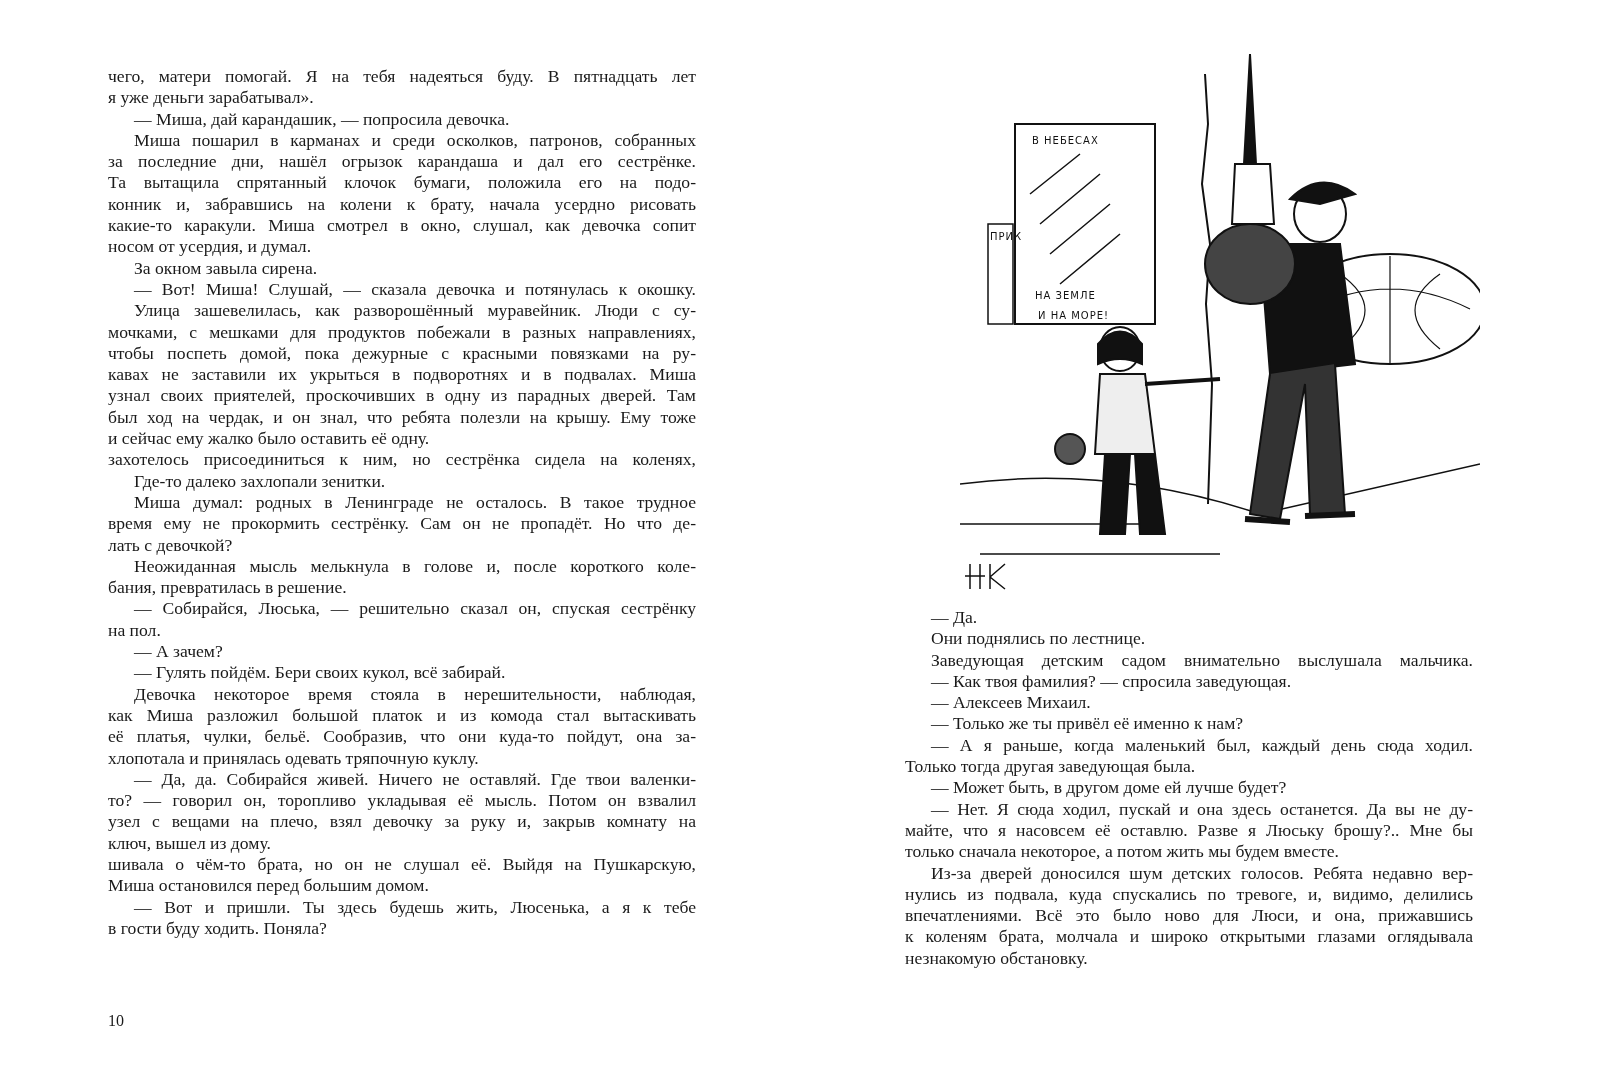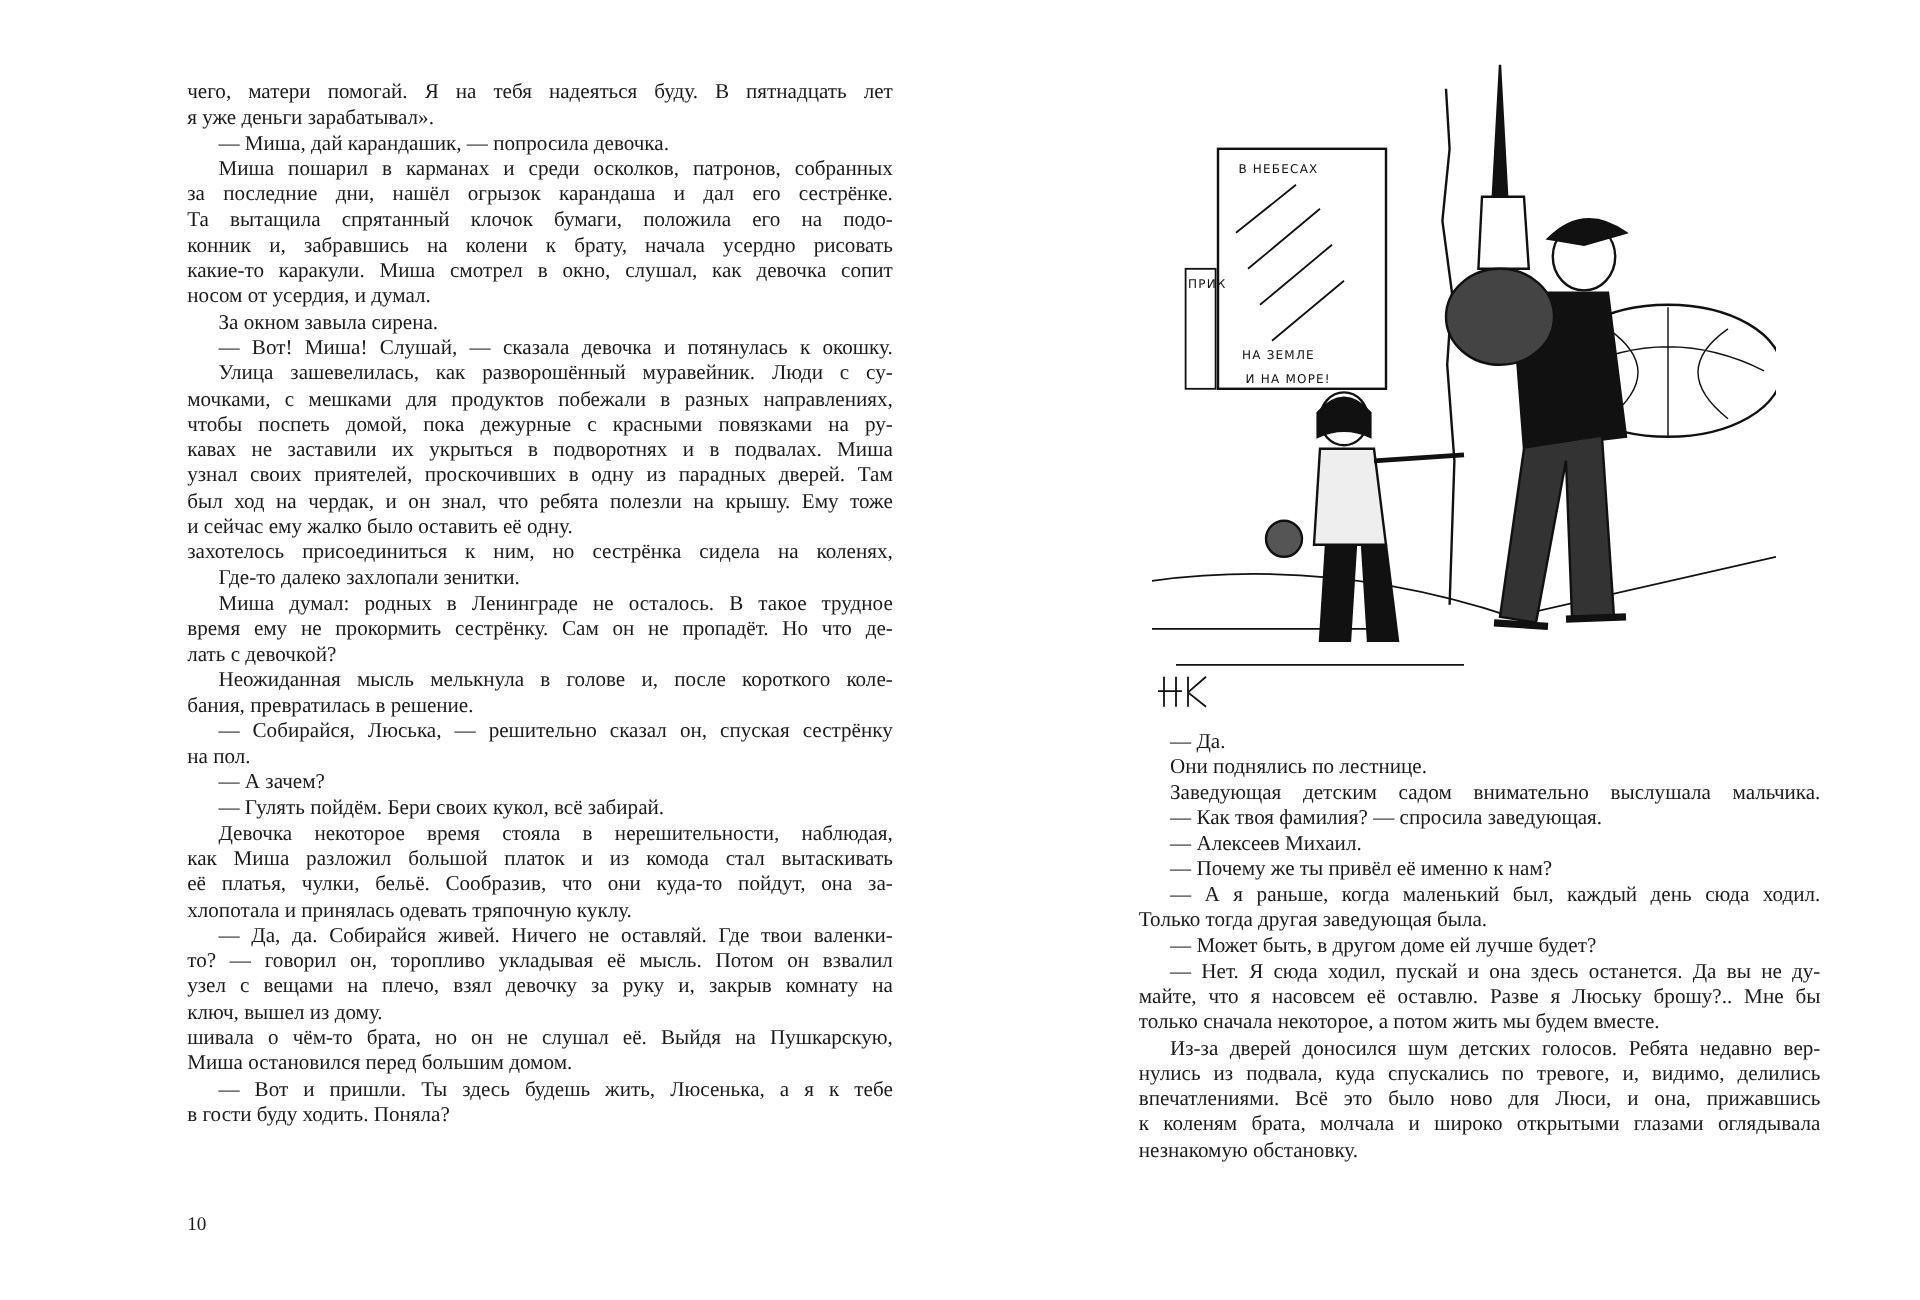--- a/index.html
+++ b/index.html
@@ -1,23 +1,23 @@
 <!DOCTYPE html>
 <html><head>
   <meta charset="utf-8">
   <style>
     html, body { margin: 0; padding: 0; background: #ffffff; }
     body { width: 1600px; height: 1083px; position: relative; overflow: hidden;
       font-family: "Liberation Serif", "DejaVu Serif", serif; color: #1a1a1a; }
-    .page { position: absolute; top: 0; height: 1033px; margin-left: 48px; }
+    .page { position: absolute; top: 0; height: 1033px; }
     .page-left { left: 0; width: 800px; }
     .page-right { left: 800px; width: 800px; }
     .text-block { position: absolute; font-size: 17.6px; line-height: 21.3px; text-align: justify; }
     .left-text { left: 108px; top: 66px; width: 588px; }
-    .right-text { left: 905px; top: 607px; width: 568px; margin-left: 44px; }
+    .right-text { left: 905px; top: 607px; width: 568px; }
     .line { display: block; white-space: nowrap; text-align-last: justify; height: 21.3px; }
     .line.last { text-align-last: left; }
     .line.indent { padding-left: 26px; }
     .folio { position: absolute; font-size: 16px; top: 1012px; }
     .folio-left { left: 108px; }
     .illustration { position: absolute; left: 960px; top: 44px; width: 520px; height: 548px; }
     .illustration svg { width: 100%; height: 100%; display: block; }
     .poster-text { font-family: "DejaVu Sans", sans-serif; font-size: 10px; fill: #111; letter-spacing: 1px; }
   </style>
 </head>
@@ -119,21 +119,21 @@
     <text class="poster-text" x="30" y="196" font-size="7">ПРИК</text>
   </svg>
 </div>
 
 <div class="text-block right-text" id="right-lines">
     <span class="line indent last">— Да.</span>
     <span class="line indent last">Они поднялись по лестнице.</span>
     <span class="line indent">Заведующая детским садом внимательно выслушала мальчика.</span>
     <span class="line indent last">— Как твоя фамилия? — спросила заведующая.</span>
     <span class="line indent last">— Алексеев Михаил.</span>
-    <span class="line indent last">— Почему же ты привёл её именно к нам?</span>
+    <span class="line indent last">— Только же ты привёл её именно к нам?</span>
     <span class="line indent">— А я раньше, когда маленький был, каждый день сюда ходил.</span>
     <span class="line last">Только тогда другая заведующая была.</span>
     <span class="line indent last">— Может быть, в другом доме ей лучше будет?</span>
     <span class="line indent">— Нет. Я сюда ходил, пускай и она здесь останется. Да вы не ду-</span>
     <span class="line">майте, что я насовсем её оставлю. Разве я Люську брошу?.. Мне бы</span>
     <span class="line last">только сначала некоторое, а потом жить мы будем вместе.</span>
     <span class="line indent">Из-за дверей доносился шум детских голосов. Ребята недавно вер-</span>
     <span class="line">нулись из подвала, куда спускались по тревоге, и, видимо, делились</span>
     <span class="line">впечатлениями. Всё это было ново для Люси, и она, прижавшись</span>
     <span class="line">к коленям брата, молчала и широко открытыми глазами оглядывала</span>

